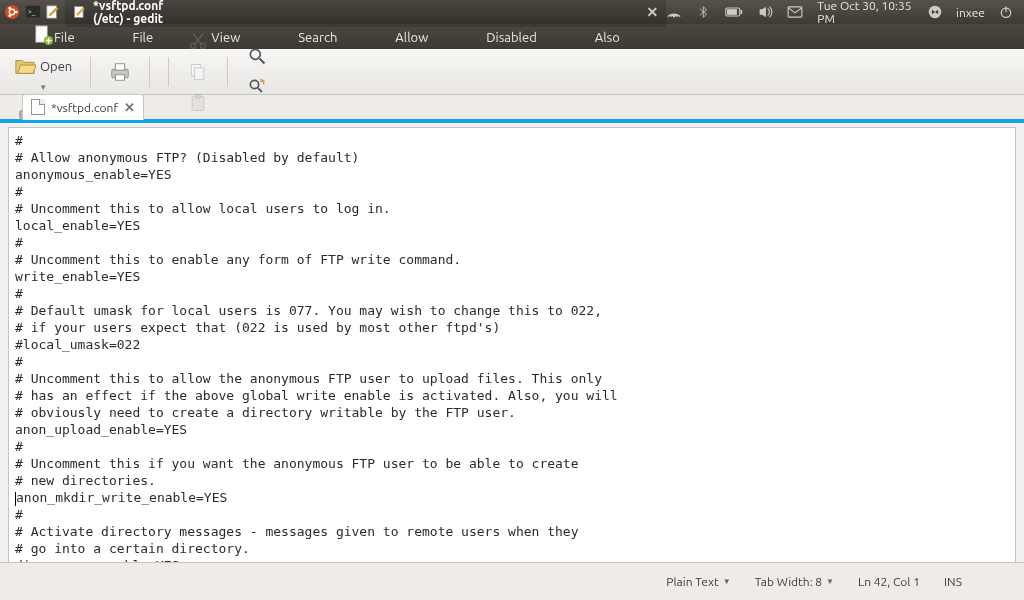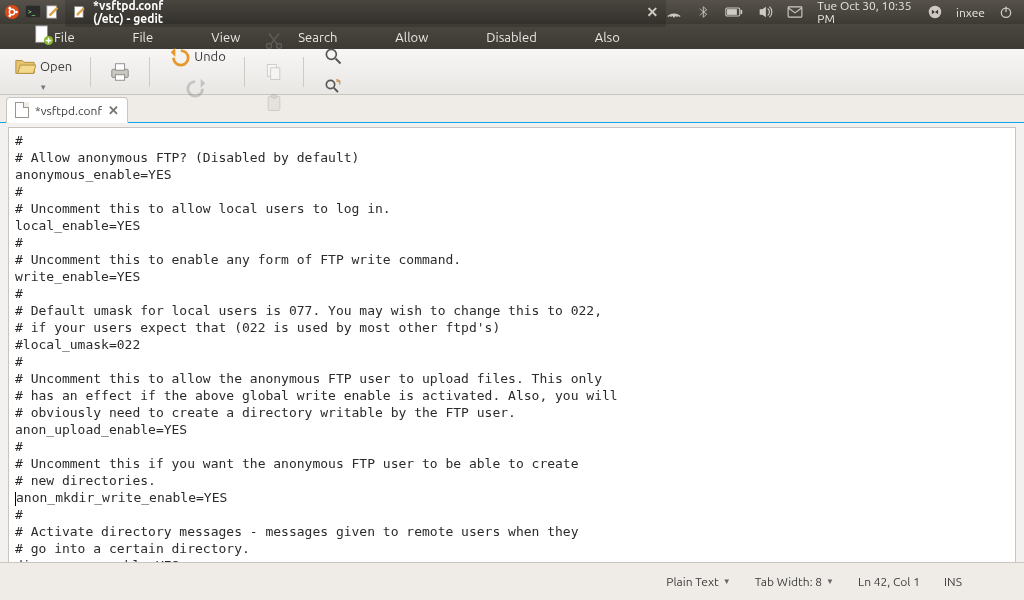--- a/index.html
+++ b/index.html
@@ -19,21 +19,21 @@
 
 
 .toolbar { height: 46px; background: linear-gradient(#f7f6f5,#e9e7e4); border-bottom: 1px solid #c9c6c0; display: flex; align-items: center; gap: 10px; padding: 0 10px; }
 .tb-group { display: flex; align-items: center; gap: 3px; flex-direction: column; }
 .tb-btn { display: flex; align-items: center; gap: 4px; padding: 3px 4px; border-radius: 3px; }
 .tb-sep { width: 1px; height: 30px; background: #cfcbc4; margin: 0 4px; }
 .tb-icon { width: 22px; height: 22px; display: inline-flex; align-items: center; justify-content: center; }
 .dropdown-arrow { font-size: 8px; color: #777; padding: 0 4px; }
 
 
-.tabbar { height: 28px; background: #efece8; border-bottom: 1px solid #0ea5e9; display: flex; align-items: flex-end; padding-left: 6px; }
+.tabbar { height: 28px; background: #efece8; border-bottom: 4px solid #0ea5e9; display: flex; align-items: flex-end; padding-left: 22px; }
 .tab { display: flex; align-items: center; gap: 6px; background: #fff; border: 1px solid #c9c6c0; border-bottom: 1px solid #fff; border-radius: 4px 4px 0 0; padding: 4px 8px; font-size: 12px; position: relative; top: 1px; }
 .tab .doc-i { width: 14px; height: 16px; background: #fff; border: 1px solid #9a968f; position: relative; }
 .tab .doc-i::after { content:""; position:absolute; right:-1px; top:-1px; width:5px; height:5px; background:#efece8; border-left:1px solid #9a968f; border-bottom:1px solid #9a968f; }
 .tab .close-x { color:#787470; font-weight:bold; font-size:13px; }
 
 
 .editor { background:#fff; border:1px solid #c7c4be; margin:4px 8px 0 8px; height:438px; overflow:hidden; padding:4px 6px; font-family: "DejaVu Sans Mono","Liberation Mono",monospace; font-size:13px; line-height:17px; color:#2b2b2b; white-space:pre; }
 .editor .ln { display:block; }
 .cursor { display:inline-block; width:1px; height:14px; background:#000; vertical-align:middle; }
 
@@ -174,39 +174,20 @@
   <div class="tb-btn">
     <span class="tb-icon">
         <svg viewBox="0 0 24 24" width="22" height="22">
           <rect x="3" y="9" width="18" height="9" rx="1.5" fill="#c9c6bf" stroke="#8a8a8a"></rect>
           <rect x="7" y="3" width="10" height="7" fill="#fff" stroke="#8a8a8a"></rect>
           <rect x="7" y="15" width="10" height="6" fill="#fff" stroke="#8a8a8a"></rect>
         </svg>
       </span>
   </div>
   <div class="tb-sep"></div>
-  <div class="tb-group">
-    <div class="tb-btn">
-      <span class="tb-icon">
-          <svg viewBox="0 0 24 24" width="22" height="22">
-            <path d="M14 6a8 8 0 1 1-8 8" fill="none" stroke="#e6982e" stroke-width="3"></path>
-            <path d="M3 8l5-5v10z" fill="#e6982e"></path>
-          </svg>
-        </span>
-      <span>Undo</span>
-    </div>
-    <div class="tb-btn" style="opacity:.4">
-      <span class="tb-icon">
-          <svg viewBox="0 0 24 24" width="22" height="22">
-            <path d="M10 6a8 8 0 1 0 8 8" fill="none" stroke="#8a8a8a" stroke-width="3"></path>
-            <path d="M21 8l-5-5v10z" fill="#8a8a8a"></path>
-          </svg>
-        </span>
-    </div>
-  </div>
   <div class="tb-sep"></div>
   <div class="tb-group" style="opacity:.4">
     <div class="tb-btn">
         <span class="tb-icon">
           <svg viewBox="0 0 24 24" width="20" height="20">
             <circle cx="6" cy="18" r="3" fill="none" stroke="#8a8a8a" stroke-width="1.6"></circle>
             <circle cx="18" cy="18" r="3" fill="none" stroke="#8a8a8a" stroke-width="1.6"></circle>
             <path d="M8 16L18 3M16 16L6 3" stroke="#8a8a8a" stroke-width="1.6"></path>
           </svg>
         </span>

